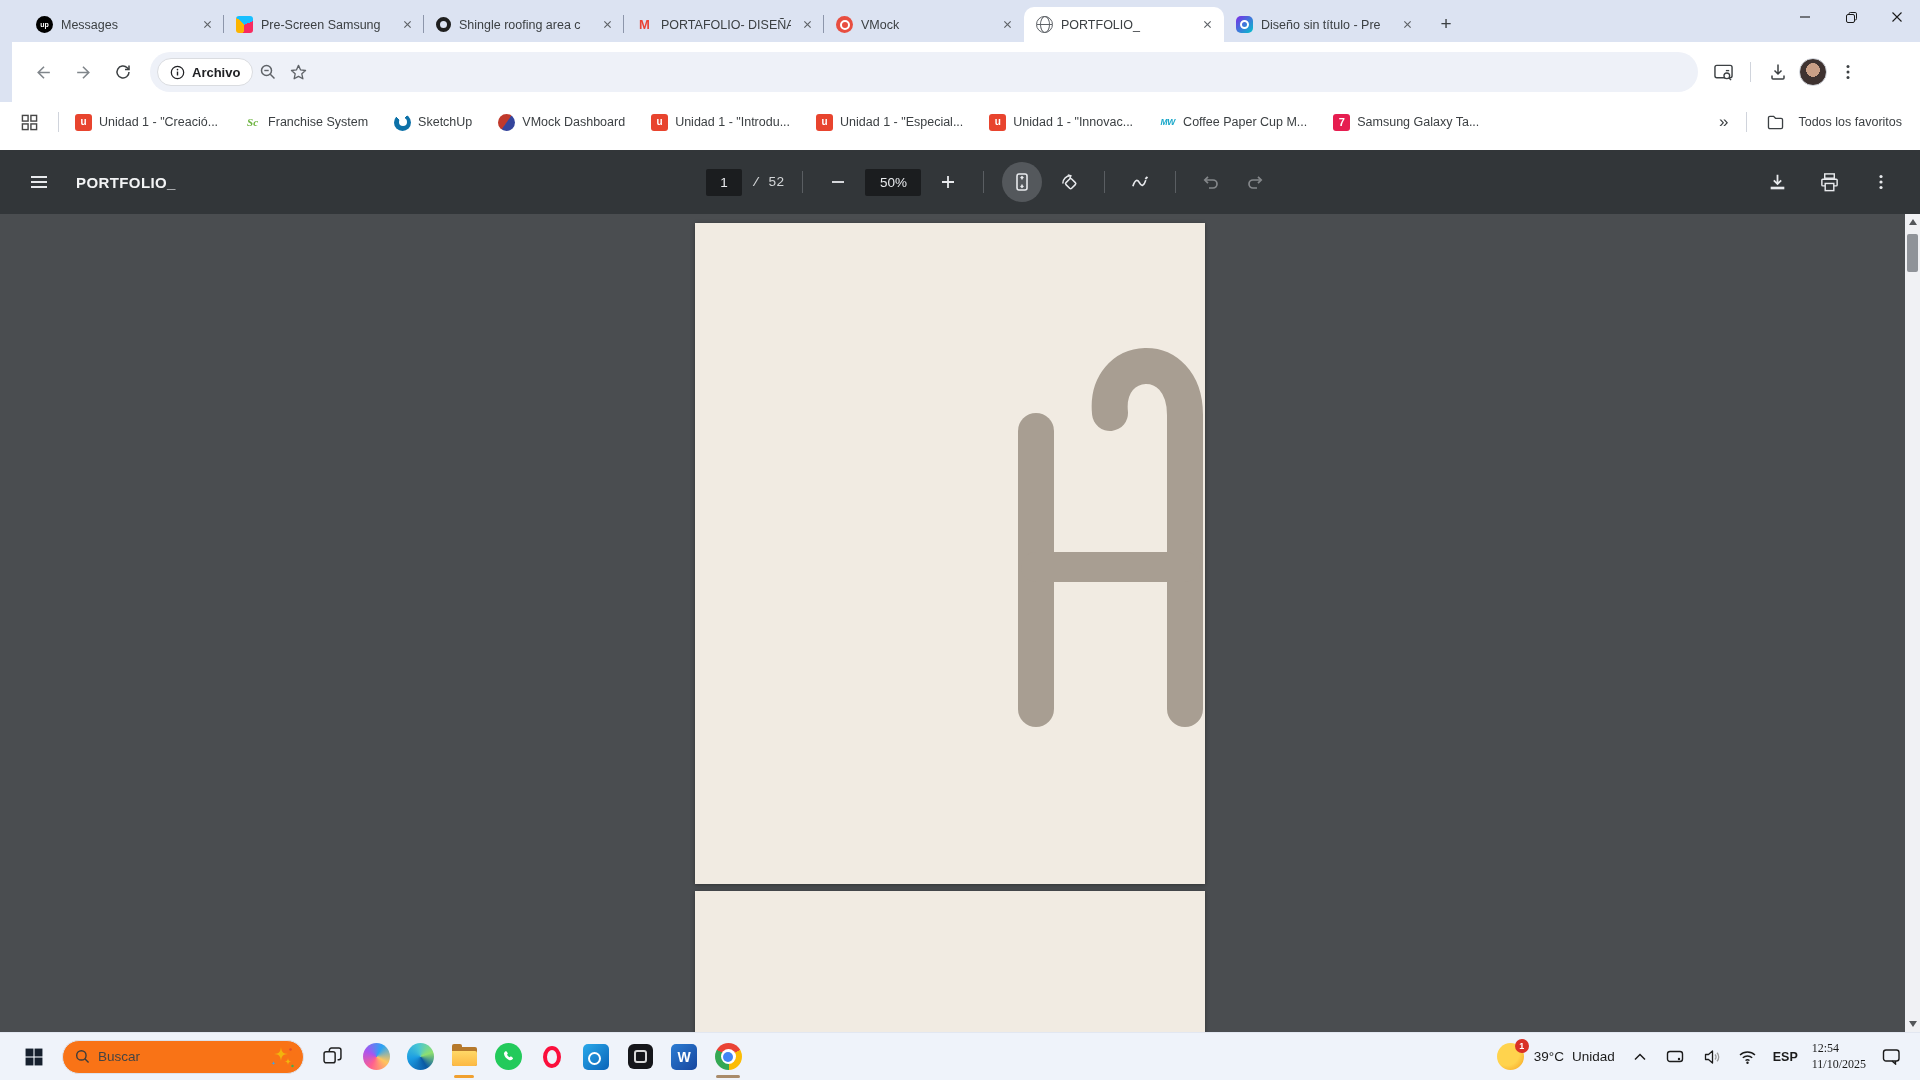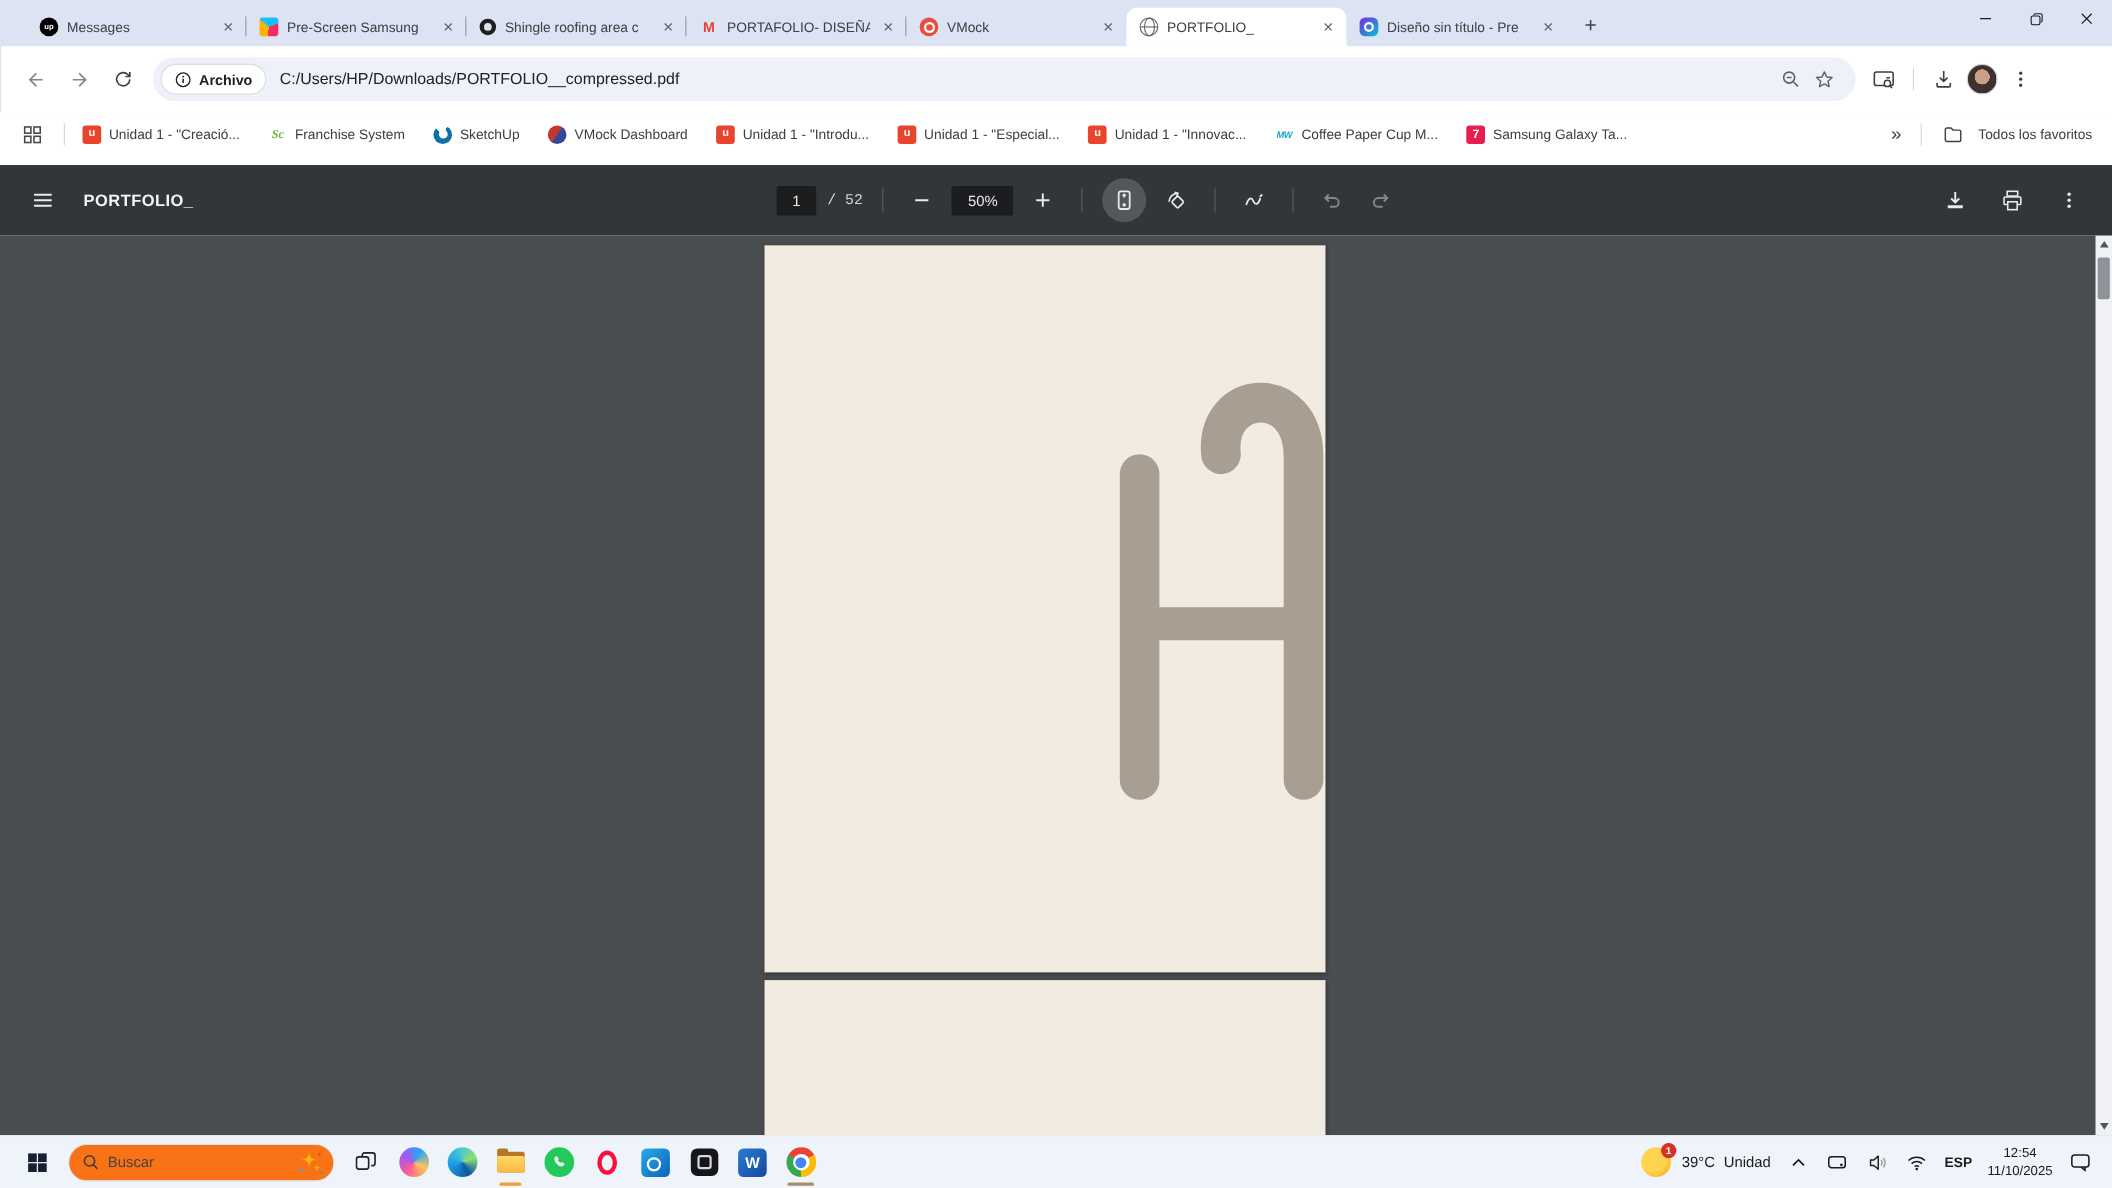--- a/index.html
+++ b/index.html
@@ -27,21 +27,21 @@
   .icon-gmail::after { content:"M"; color:#ea4335; font-weight:900; font-size:13px; }
   .icon-issuu { background:#e84e40; border-radius:50%; }
   .icon-issuu::after { content:""; position:absolute; inset:3.5px; border:2.5px solid #fff; border-radius:50%; }
   .icon-globe { border:1.6px solid #5f6368; border-radius:50%; }
   .icon-globe::before { content:""; position:absolute; left:0; right:0; top:50%; height:1.5px; margin-top:-0.75px; background:#5f6368; }
   .icon-globe::after { content:""; position:absolute; top:-1px; bottom:-1px; left:50%; width:8px; transform:translateX(-50%); border:1.5px solid #5f6368; border-radius:50%; }
   .icon-canva { border-radius:5px; background:linear-gradient(135deg,#7d2ae8,#00c4cc); }
   .icon-canva::after { content:""; position:absolute; inset:4px; border:2px solid #fff; border-radius:50%; }
 
   
-  .toolbar-row { position:absolute; top:42px; left:1px; right:0; height:60px; background:#fff; display:flex; align-items:center; padding:0 14px; }
+  .toolbar-row { position:absolute; top:42px; left:12px; right:0; height:60px; background:#fff; display:flex; align-items:center; padding:0 14px; }
   .navbtn { width:34px; height:34px; border-radius:50%; display:flex; align-items:center; justify-content:center; margin-right:6px; }
   .omnibox { height:40px; flex:0 0 1548px; background:#eef1f8; border-radius:20px; display:flex; align-items:center; padding:0 14px 0 7px; margin-left:4px; }
   .chip { height:28px; background:#fff; border:1px solid #dadce0; border-radius:14px; display:flex; align-items:center; gap:7px; padding:0 12px; color:#202124; font-size:13px; font-weight:600; }
   .url { margin-left:12px; font-size:14.5px; color:#202124; flex:1; white-space:nowrap; overflow:hidden; }
   .omni-ic { width:30px; height:30px; display:flex; align-items:center; justify-content:center; }
   .tb-right { display:flex; align-items:center; margin-left:10px; gap:6px; }
   .vdiv { width:1px; height:20px; background:#d0d4dc; margin:0 6px; }
   .avatar { width:28px; height:28px; border-radius:50%;
     background:radial-gradient(circle at 50% 42%, #c99f86 0 34%, #3e3230 35% 100%);
     border:1px solid #cfd3da; }
@@ -107,21 +107,21 @@
   .tb-word { width:26px; height:26px; border-radius:5px; background:linear-gradient(135deg,#2b7cd3,#17469e); display:flex; align-items:center; justify-content:center; color:#fff; font-weight:800; font-size:14px; }
   .tb-chrome { width:27px; height:27px; border-radius:50%; background:conic-gradient(from -60deg,#ea4335 0 120deg,#fbbc05 120deg 240deg,#34a853 240deg 360deg); position:relative; }
   .tb-chrome::before { content:""; position:absolute; inset:6px; background:#fff; border-radius:50%; }
   .tb-chrome::after { content:""; position:absolute; inset:8.5px; background:#4285f4; border-radius:50%; }
   .tk-right { margin-left:auto; display:flex; align-items:center; gap:14px; padding-right:6px; color:#1b1b1b; }
   .weather { display:flex; align-items:center; gap:10px; }
   .sun { position:relative; width:27px; height:27px; border-radius:50%; background:radial-gradient(circle at 35% 35%, #ffd34d 0 52%, #f59d1c 100%); }
   .sun .badge { position:absolute; top:-4px; right:-5px; min-width:14px; height:14px; border-radius:7px; background:#d93025; color:#fff; font-size:9px; font-weight:700; display:flex; align-items:center; justify-content:center; }
   .wtxt { font-size:13.5px; display:flex; gap:8px; }
   .lang { font-size:12.5px; font-weight:600; }
-  .clock { font-size:12px; text-align:center; line-height:1.3; }
+  .clock { font-size:12px; text-align:left; line-height:1.3;font-family:Liberation Serif, serif; }
   .trayic { display:flex; align-items:center; justify-content:center; width:22px; height:28px; }
 </style>
 </head>
 <body>
 
 <div class="tabstrip">
   <div class="tabs">
       <div class="tab">
     <span class="favicon icon-upwork"></span>
     <span class="tab-title">Messages</span>
@@ -227,21 +227,20 @@
 
   <div class="omnibox">
     <div class="chip">
       <svg width="15" height="15" viewBox="0 0 16 16" fill="none">
           <circle cx="8" cy="8" r="6.6" stroke="#202124" stroke-width="1.3"></circle>
           <path d="M8 7 V11.2" stroke="#202124" stroke-width="1.5"></path>
           <circle cx="8" cy="4.9" r="0.9" fill="#202124"></circle>
         </svg>
       <span>Archivo</span>
     </div>
-    <span class="url">C:/Users/HP/Downloads/PORTFOLIO__compressed.pdf</span>
     <span class="omni-ic">
       <svg width="18" height="18" viewBox="0 0 18 18" fill="none">
           <circle cx="7.5" cy="7.5" r="5" stroke="#5f6368" stroke-width="1.5"></circle>
           <path d="M11.3 11.3 L15.5 15.5" stroke="#5f6368" stroke-width="1.5"></path>
           <path d="M5.3 7.5 H9.7" stroke="#5f6368" stroke-width="1.4"></path>
         </svg>
     </span>
     <span class="omni-ic">
       <svg width="19" height="19" viewBox="0 0 20 20" fill="none">
           <path d="M10 2.5 L12.2 7.3 L17.4 7.9 L13.5 11.4 L14.6 16.6 L10 14 L5.4 16.6 L6.5 11.4 L2.6 7.9 L7.8 7.3 Z" stroke="#5f6368" stroke-width="1.4" stroke-linejoin="round"></path>

